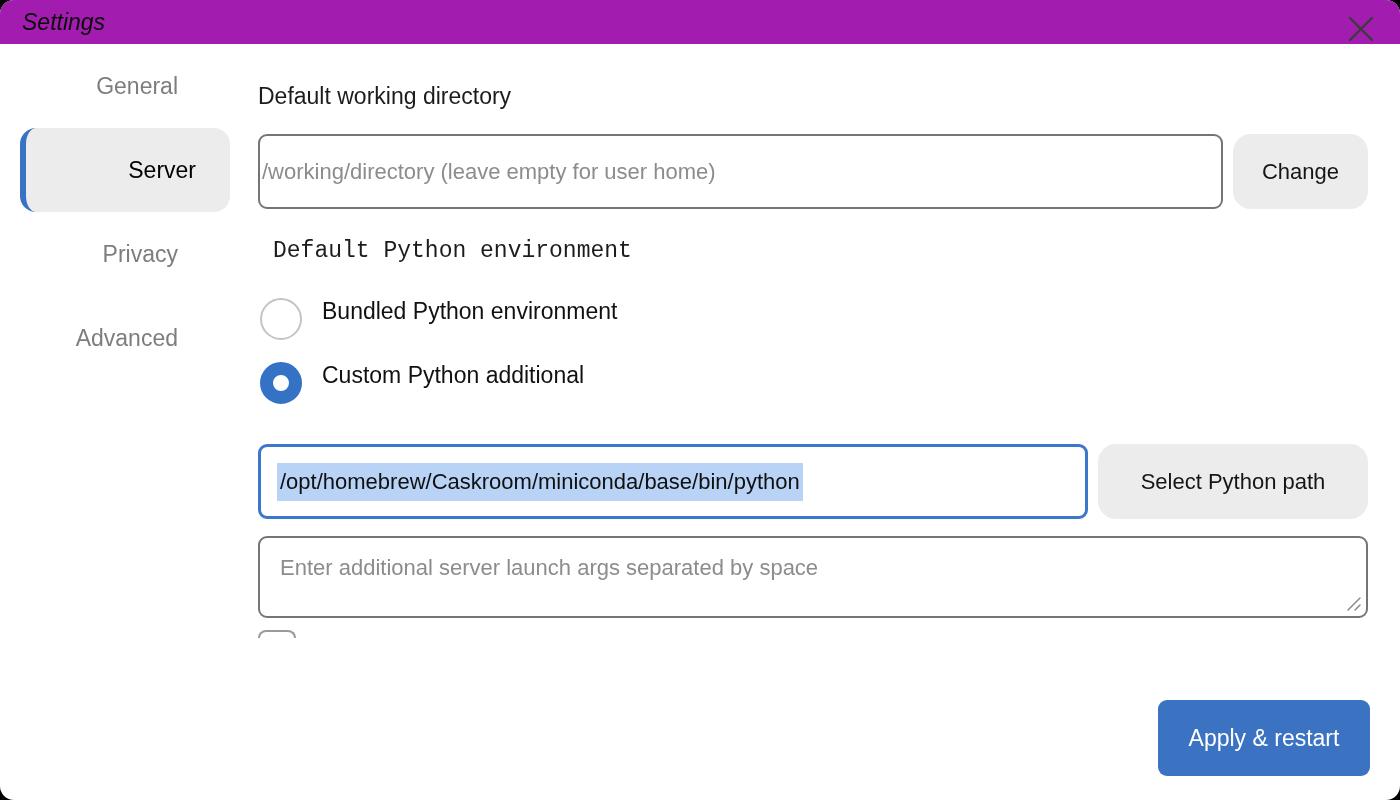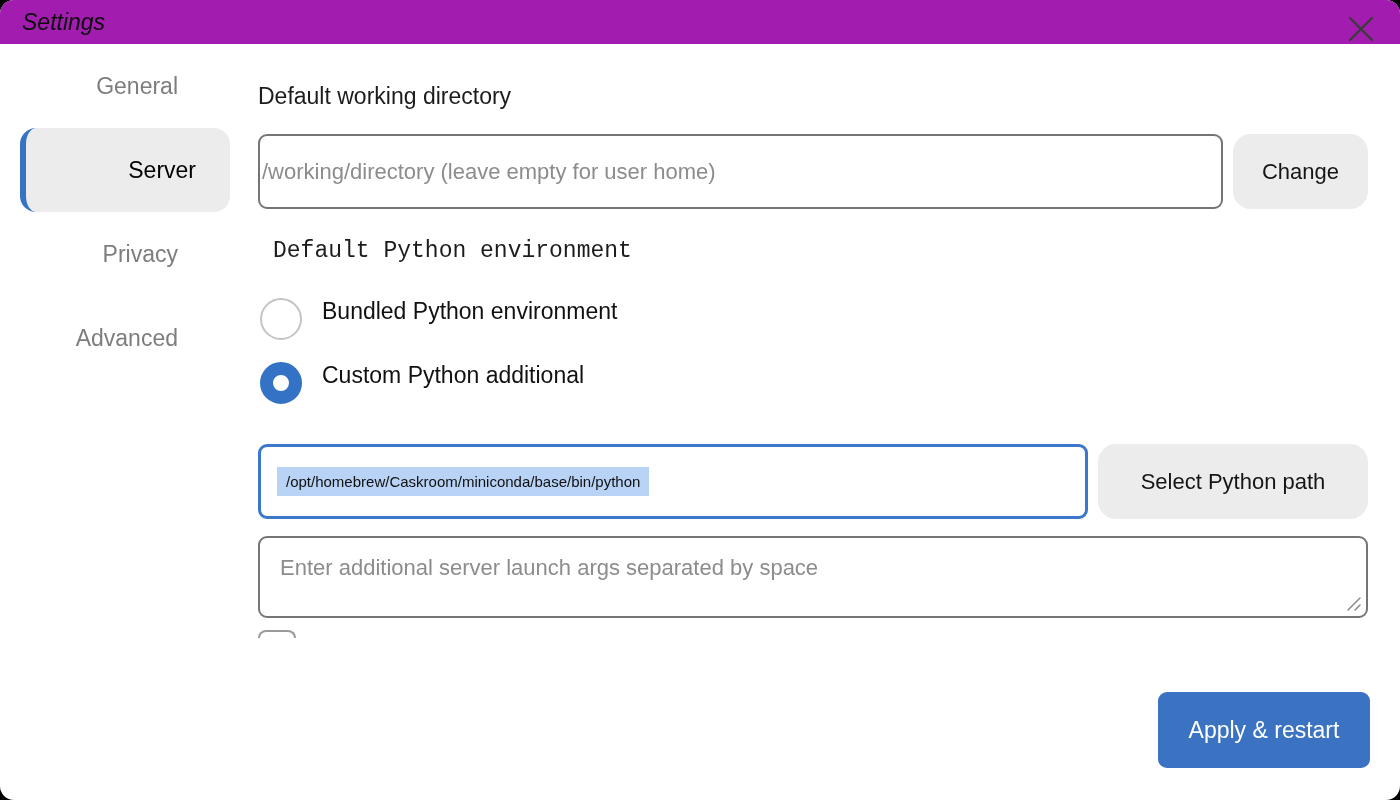--- a/index.html
+++ b/index.html
@@ -100,22 +100,22 @@
     border: 3px solid #3b77cb;
     border-radius: 9px;
     background: #fff;
     display: flex; align-items: center;
     padding: 0 16px;
     overflow: hidden;
     cursor: text;
   }
   .selected-text {
     background: #b8d3f5;
-    font-size: 15px; color: #101010;
-    padding: 6px 9px;
+    font-size: 22px; color: #101010;
+    padding: 6px 3px;
     white-space: nowrap;
   }
   
   .textarea-wrap { position: relative; margin-top: 17px; }
   .args-textarea {
     display: block;
     width: 100%; height: 82px;
     border: 2px solid #757575;
     border-radius: 9px;
     font-family: inherit; font-size: 22px; color: #222;
@@ -128,21 +128,21 @@
   
   .clipped-checkbox {
     margin-top: 12px;
     width: 38px; height: 8px;
     border: 2px solid #9a9a9a; border-bottom: none;
     border-radius: 8px 8px 0 0;
     background: #fff;
   }
   
   .btn-apply {
-    position: absolute; right: 30px; bottom: 32px;
+    position: absolute; right: 30px; bottom: 24px;
     width: 212px; height: 76px;
     background: #3b72c2;
     color: #fff;
     border: none; border-radius: 9px;
     font-family: inherit; font-size: 23px;
     cursor: pointer;
   }
 </style>
 </head>
 <body>

